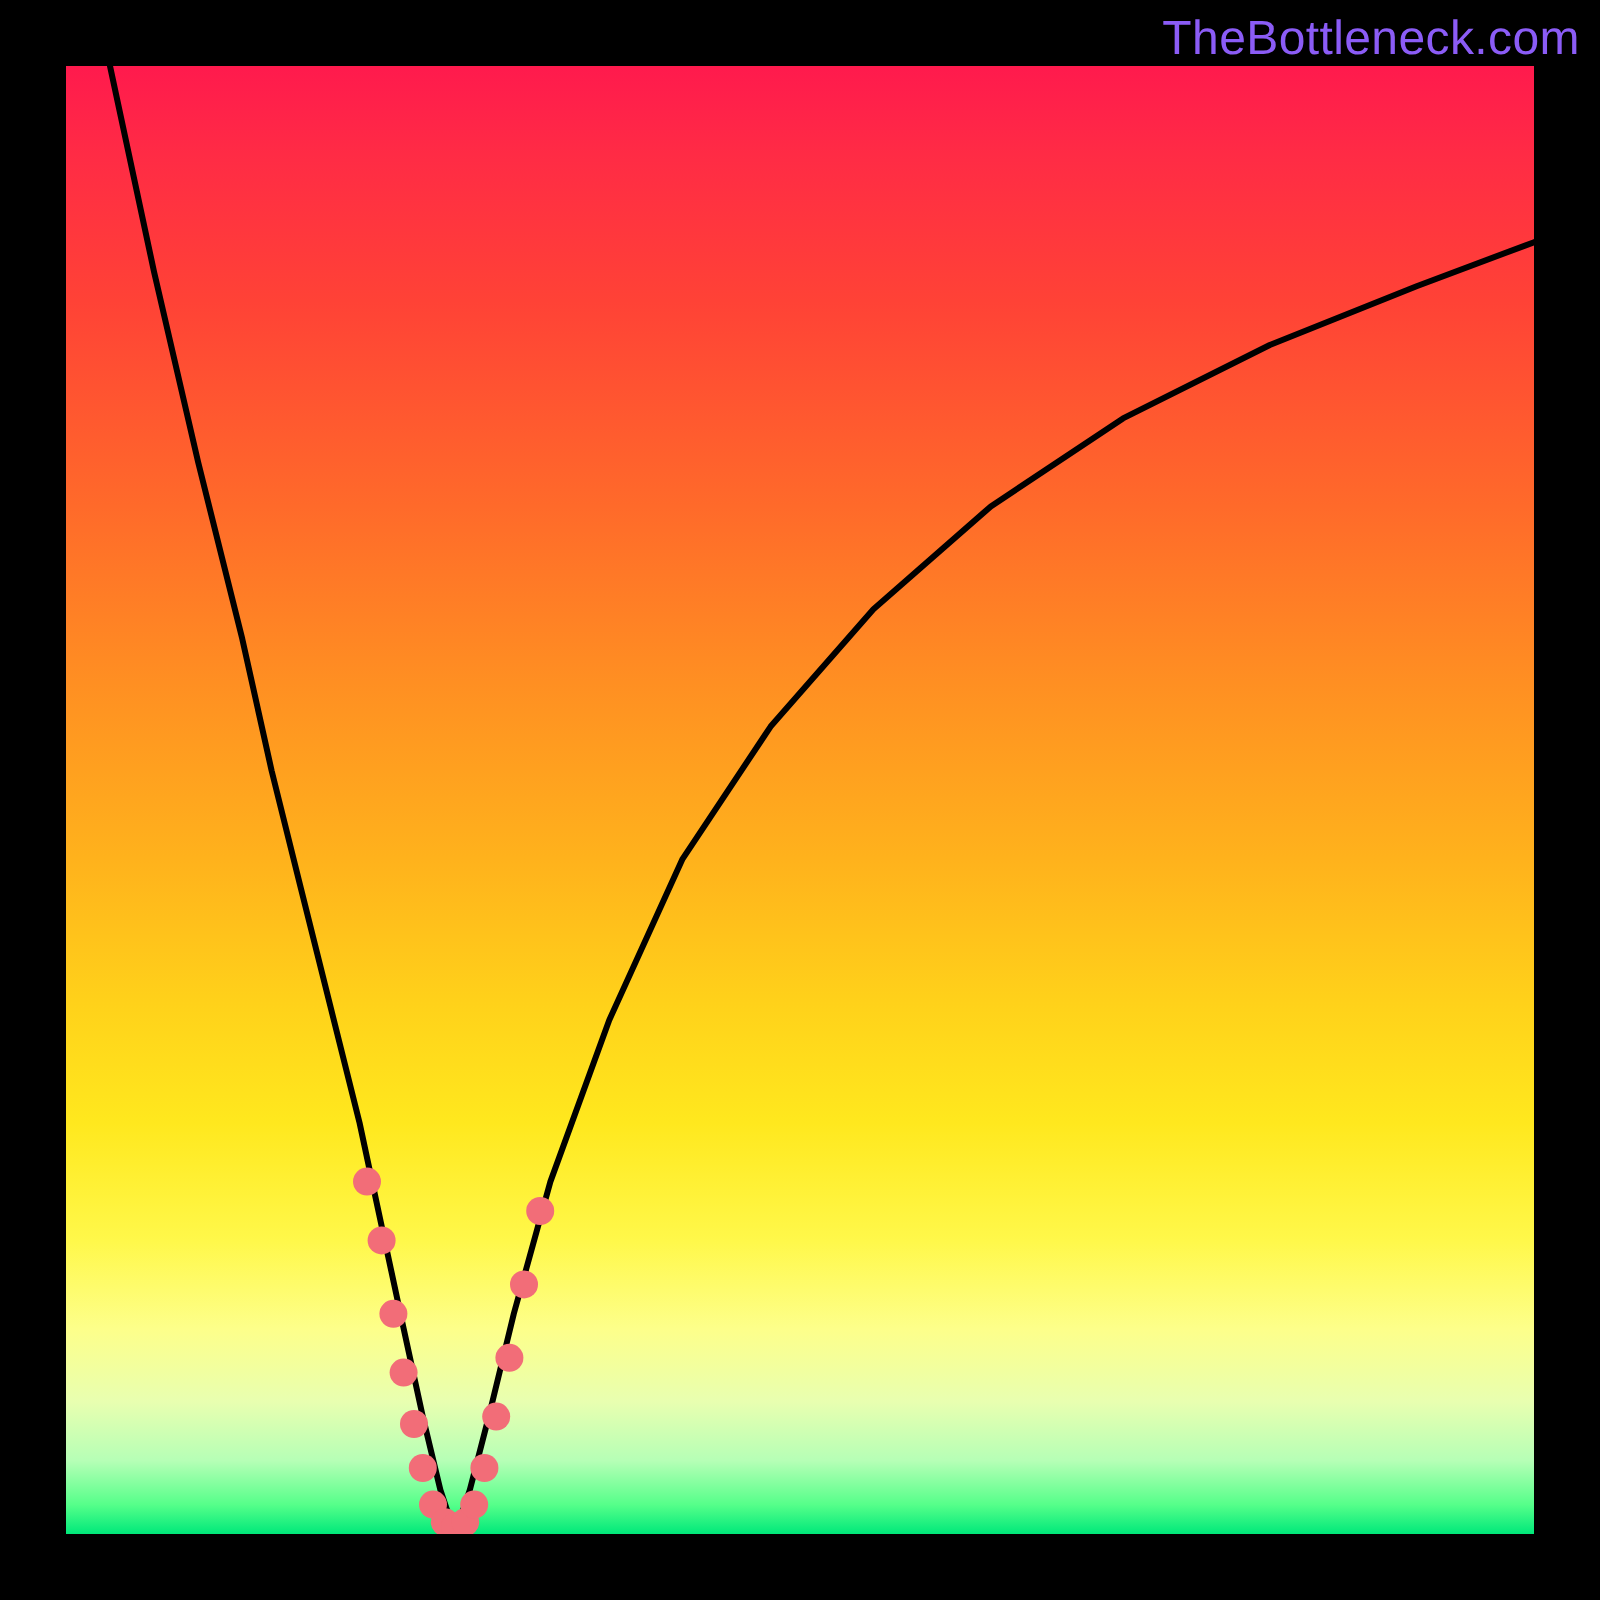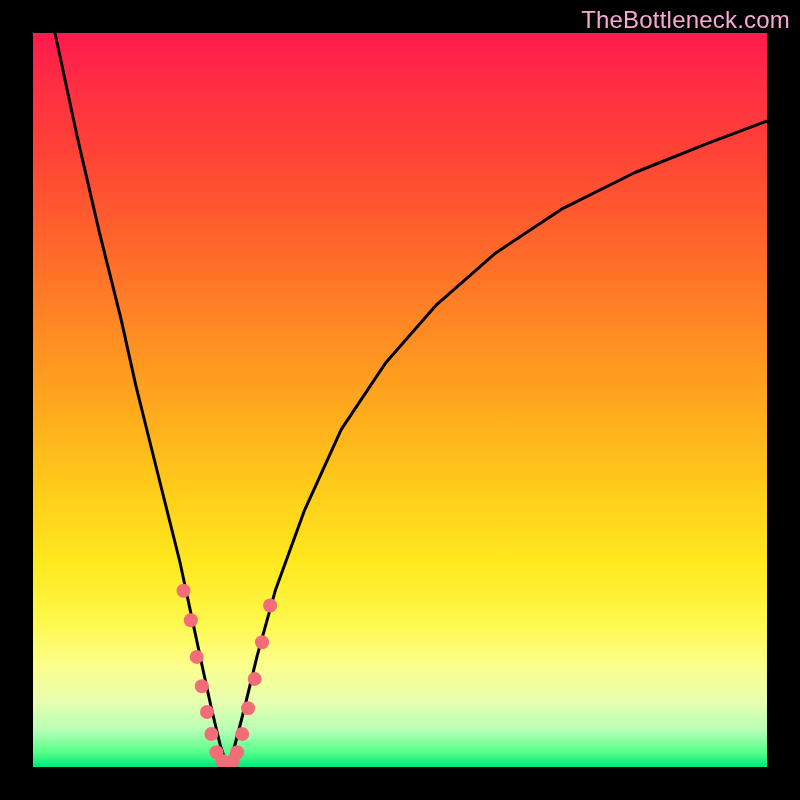--- a/index.html
+++ b/index.html
@@ -41,21 +41,21 @@
       #e8ffb0 91%,
       #b6ffb6 95%,
       #56ff8a 98%,
       #00e87a 100%
     );
   }
   .watermark {
     position: absolute;
     top: 6px;
     right: 10px;
-    color: #f9a8d4;
+    color: #8b5cf6;
     font-size: 24px;
     font-weight: 400;
     letter-spacing: 0.2px;
     user-select: none;
   }
   svg.curves {
     position: absolute;
     left: 33px;
     top: 33px;
     width: 734px;

